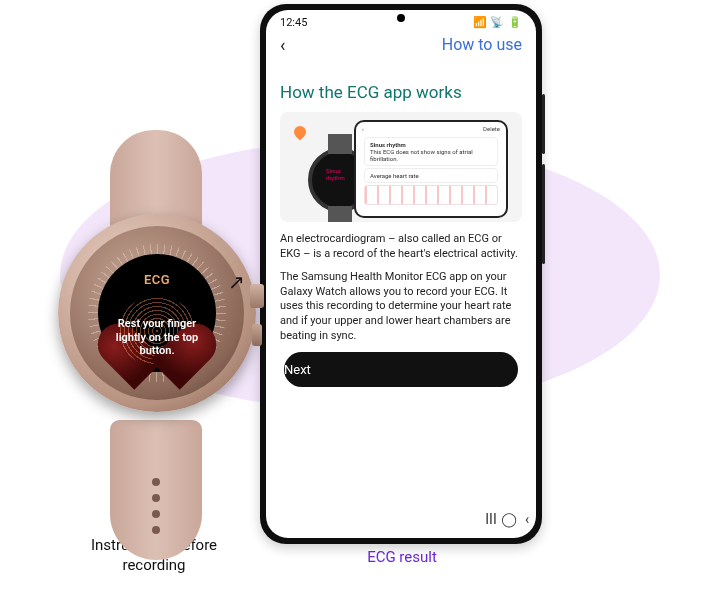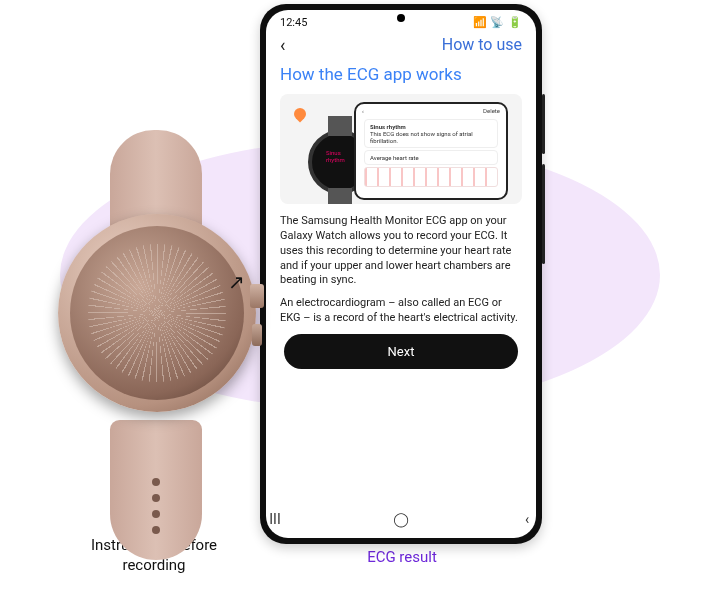--- a/index.html
+++ b/index.html
@@ -10,34 +10,34 @@
 .phone-side{position:absolute;right:-3px;top:90px;width:3px;height:60px;background:#222;border-radius:2px;}
 .phone-side2{position:absolute;right:-3px;top:160px;width:3px;height:100px;background:#222;border-radius:2px;}
 .phone-screen{position:absolute;inset:6px;background:#fff;border-radius:22px;display:flex;flex-direction:column;overflow:hidden;}
 .statusbar{display:flex;justify-content:space-between;align-items:center;padding:6px 14px 2px;font-size:11px;color:#111;}
 .status-right{display:flex;gap:4px;align-items:center;}
 .camera-dot{position:absolute;left:50%;top:10px;width:8px;height:8px;background:#000;border-radius:50%;transform:translateX(-50%);z-index:3;}
 .appbar{display:flex;justify-content:space-between;align-items:center;padding:4px 14px 8px;}
 .back-chev{font-size:18px;color:#222;line-height:1;}
 .howtouse{font-size:16px;color:#3a6fd8;}
 .content{flex:1;padding:0 14px 6px;overflow:hidden;}
-.title{font-size:17px;font-weight:400;color:#3b82f6;margin:2px 0 10px;}
+.title{font-size:17px;font-weight:400;color:#0f766e;margin:20px 0 10px;}
 .illus{background:#f4f4f4;border-radius:8px;height:110px;position:relative;margin-bottom:10px;overflow:hidden;}
 .illus .mini-watch{position:absolute;left:28px;top:36px;width:56px;height:56px;background:#111;border-radius:50%;border:4px solid #333;}
 .illus .mini-watch::before{content:'';position:absolute;left:50%;top:-18px;width:24px;height:20px;background:#555;transform:translateX(-50%);}
 .illus .mini-watch::after{content:'';position:absolute;left:50%;bottom:-18px;width:24px;height:20px;background:#555;transform:translateX(-50%);}
 .illus .mini-watch .dot{position:absolute;top:16px;left:14px;font-size:6px;color:#e06;line-height:1.1;}
 .illus .heart{position:absolute;left:14px;top:14px;width:12px;height:12px;background:#ff8a3d;border-radius:50% 50% 0 50%;transform:rotate(45deg);}
 .illus .mini-phone{position:absolute;right:14px;top:8px;width:150px;height:94px;background:#fff;border:2px solid #222;border-radius:10px;overflow:hidden;}
 .illus .mini-phone .hdr{display:flex;justify-content:space-between;padding:3px 6px;font-size:6px;color:#444;}
 .illus .mini-phone .card{margin:2px 8px;border:1px solid #eee;border-radius:4px;padding:3px 5px;font-size:6px;color:#333;}
 .illus .mini-phone .wave{margin:2px 8px;height:18px;background:repeating-linear-gradient(90deg,#f9c6c6 0 2px,transparent 2px 12px),linear-gradient(#fff,#fff);border:1px solid #f0dede;border-radius:3px;}
 .para{font-size:11px;line-height:1.35;color:#222;margin:0 0 8px;}
-.next-btn{background:#111;color:#fff;text-align:center;border-radius:22px;padding:10px 0;font-size:13px;margin:6px 4px 10px;}
-.navbar{display:flex;justify-content:space-between;align-items:center;padding:6px 0 10px;}
+.next-btn{background:#111;color:#fff;text-align:left;border-radius:22px;padding:10px 0;font-size:13px;margin:6px 4px 10px;}
+.navbar{display:flex;justify-content:flex-end;align-items:center;padding:6px 0 10px;}
 .nav-ico{width:18px;height:18px;display:flex;align-items:center;justify-content:center;color:#333;font-size:14px;}
 
 .watch-wrap{position:absolute;left:30px;top:130px;width:240px;height:430px;z-index:3;}
 .strap-top,.strap-bot{position:absolute;left:80px;width:92px;background:linear-gradient(90deg,#c9a79a,#dcc0b4,#c9a79a);}
 .strap-top{top:0;height:120px;border-radius:44px 44px 10px 10px;}
 .strap-bot{bottom:0;height:140px;border-radius:10px 10px 48px 48px;}
 .strap-bot::after{content:'';position:absolute;left:50%;bottom:26px;width:8px;height:8px;background:#7a5a4d;border-radius:50%;transform:translateX(-50%);box-shadow:0 -16px 0 #7a5a4d,0 -32px 0 #7a5a4d,0 -48px 0 #7a5a4d;}
 .case{position:absolute;left:28px;top:84px;width:198px;height:198px;border-radius:50%;background:radial-gradient(circle at 35% 30%,#e9cfc2,#b6917f 70%,#7d5a49);box-shadow:0 6px 14px rgba(0,0,0,.35);}
 .bezel{position:absolute;inset:12px;border-radius:50%;background:radial-gradient(circle at 40% 35%,#caa998,#8a6657 70%,#4e352a);}
 .ticks{position:absolute;inset:18px;border-radius:50%;background:repeating-conic-gradient(#d7c2b6 0 1deg,transparent 1deg 6deg);opacity:.6;}
@@ -88,40 +88,47 @@
           <div class="mini-phone">
             <div class="hdr">
                 <span>‹</span>
                 <span>Delete</span>
               </div>
             <div class="card"><b>Sinus rhythm</b><div>This ECG does not show signs of atrial fibrillation.</div></div>
             <div class="card"><span>Average heart rate</span></div>
             <div class="wave"></div>
           </div>
         </div>
+        <p class="para">An electrocardiogram – also called an ECG or EKG – is a record of the heart's electrical activity.</p>
         <p class="para">The Samsung Health Monitor ECG app on your Galaxy Watch allows you to record your ECG. It uses this recording to determine your heart rate and if your upper and lower heart chambers are beating in sync.</p>
-        <p class="para">An electrocardiogram – also called an ECG or EKG – is a record of the heart's electrical activity.</p>
         <div class="next-btn">Next</div>
       </div>
       <div class="navbar">
         <div class="nav-ico">III</div>
         <div class="nav-ico">◯</div>
         <div class="nav-ico">‹</div>
       </div>
     </div>
   </div>
 
   <div class="watch-wrap">
     <div class="strap-top"></div>
     <div class="strap-bot"></div>
     <div class="case">
       <div class="crown"></div>
       <div class="btn2"></div>
       <div class="bezel">
         <div class="ticks"></div>
+        <div class="dial">
+          <div class="ecg-label">ECG</div>
+          <div class="heart-shape">
+              <div class="heart-dots"></div>
+            </div>
+          <div class="instr">Rest your finger lightly on the top button.</div>
+        </div>
       </div>
     </div>
   </div>
 
   <div class="arrow">↗</div>
 
   <div class="caption-watch">Instructions before recording</div>
   <div class="caption-phone">ECG result</div>
 </div>
 

